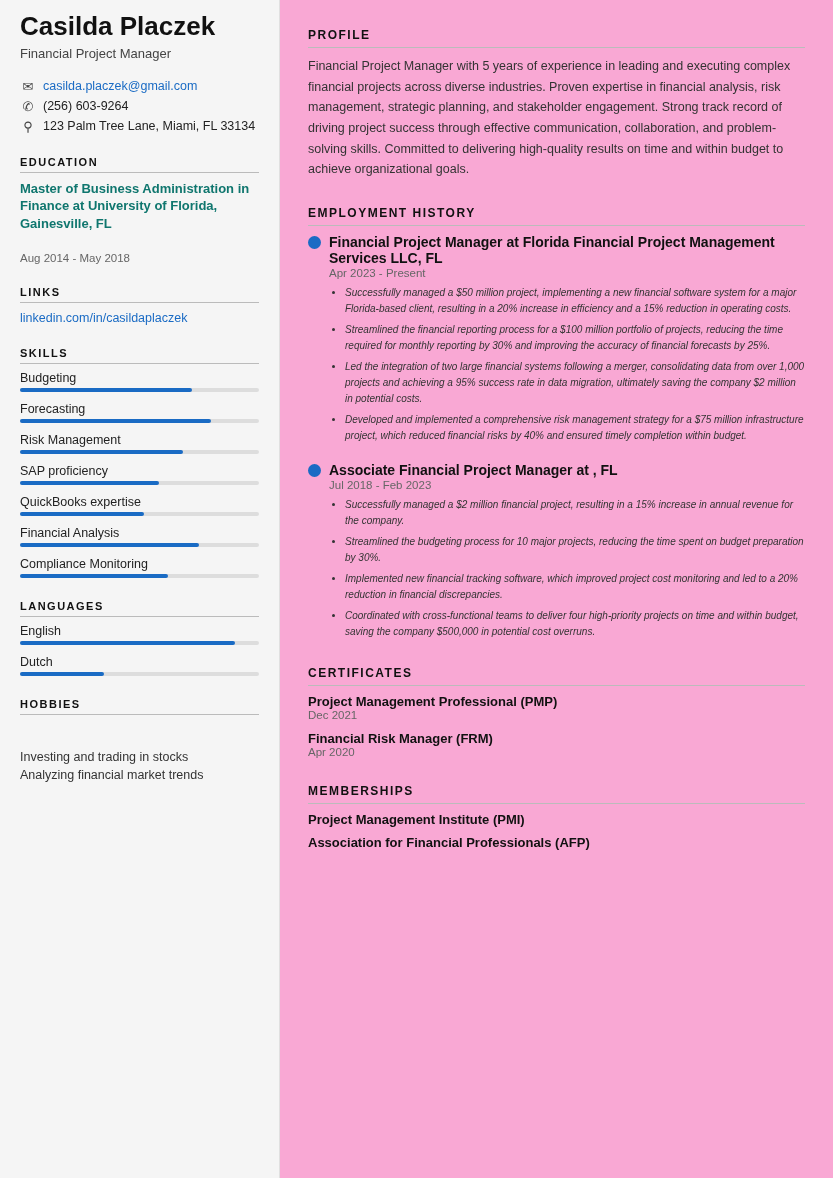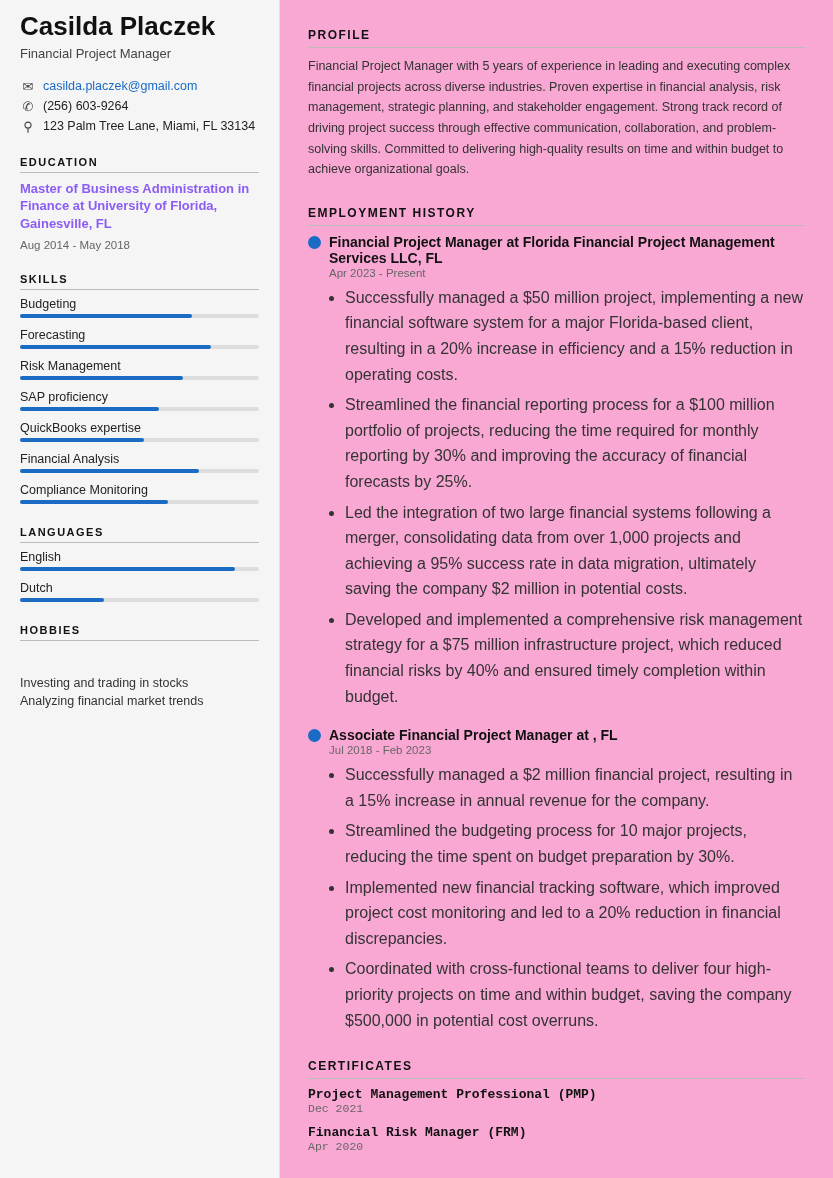--- a/index.html
+++ b/index.html
@@ -68,22 +68,22 @@
       margin-top: 0;
       padding-bottom: 4px;
       border-bottom: 1.5px solid #bbb;
     }
     .sidebar-section {
       margin-bottom: 22px;
     }
     .edu-degree {
       font-size: 13px;
       font-weight: 700;
-      color: #8b5cf6;
-      margin-bottom: 6px;
+      color: #0f766e;
+      margin-bottom: 19px;
       line-height: 1.35;
     }
     .edu-dates {
       font-size: 11.5px;
       color: #666;
       margin-bottom: 4px;
     }
     .edu-coursework {
       font-size: 11.5px;
       color: #333;
@@ -192,28 +192,28 @@
       font-size: 11.5px;
       color: #666;
       margin-bottom: 6px;
       margin-left: 21px;
     }
     .job-bullets {
       margin-left: 21px;
       padding-left: 16px;
     }
     .job-bullets li {
-      font-size: 16px;
+      font-size: 10px;
       color: #333;
       line-height: 1.6;
       margin-bottom: 5px;
+      font-style: italic;
     }
     .cert-entry {
       margin-bottom: 10px;
-      font-family: Liberation Mono, monospace;
     }
     .cert-name {
       font-size: 13px;
       font-weight: 700;
       color: #111;
     }
     .cert-date {
       font-size: 11.5px;
       color: #666;
     }
@@ -249,20 +249,26 @@
         <span>123 Palm Tree Lane, Miami, FL 33134</span>
       </li>
     </ul>
 
     <div class="sidebar-section">
       <div class="section-title">EDUCATION</div>
       <div class="edu-degree">Master of Business Administration in Finance at University of Florida, Gainesville, FL</div>
       <div class="edu-dates">Aug 2014 - May 2018</div>
     </div>
 
+    <div class="sidebar-section">
+      <div class="section-title">LINKS</div>
+      <div class="link-item">
+        <a href="#">linkedin.com/in/casildaplaczek</a>
+      </div>
+    </div>
 
     <div class="sidebar-section">
       <div class="section-title">SKILLS</div>
       <div id="skills-container">
           <div class="skill-item">
     <div class="skill-label">Budgeting</div>
     <div class="skill-bar-bg">
       <div class="skill-bar-fill" style="width:72%"></div>
     </div>
   </div>

